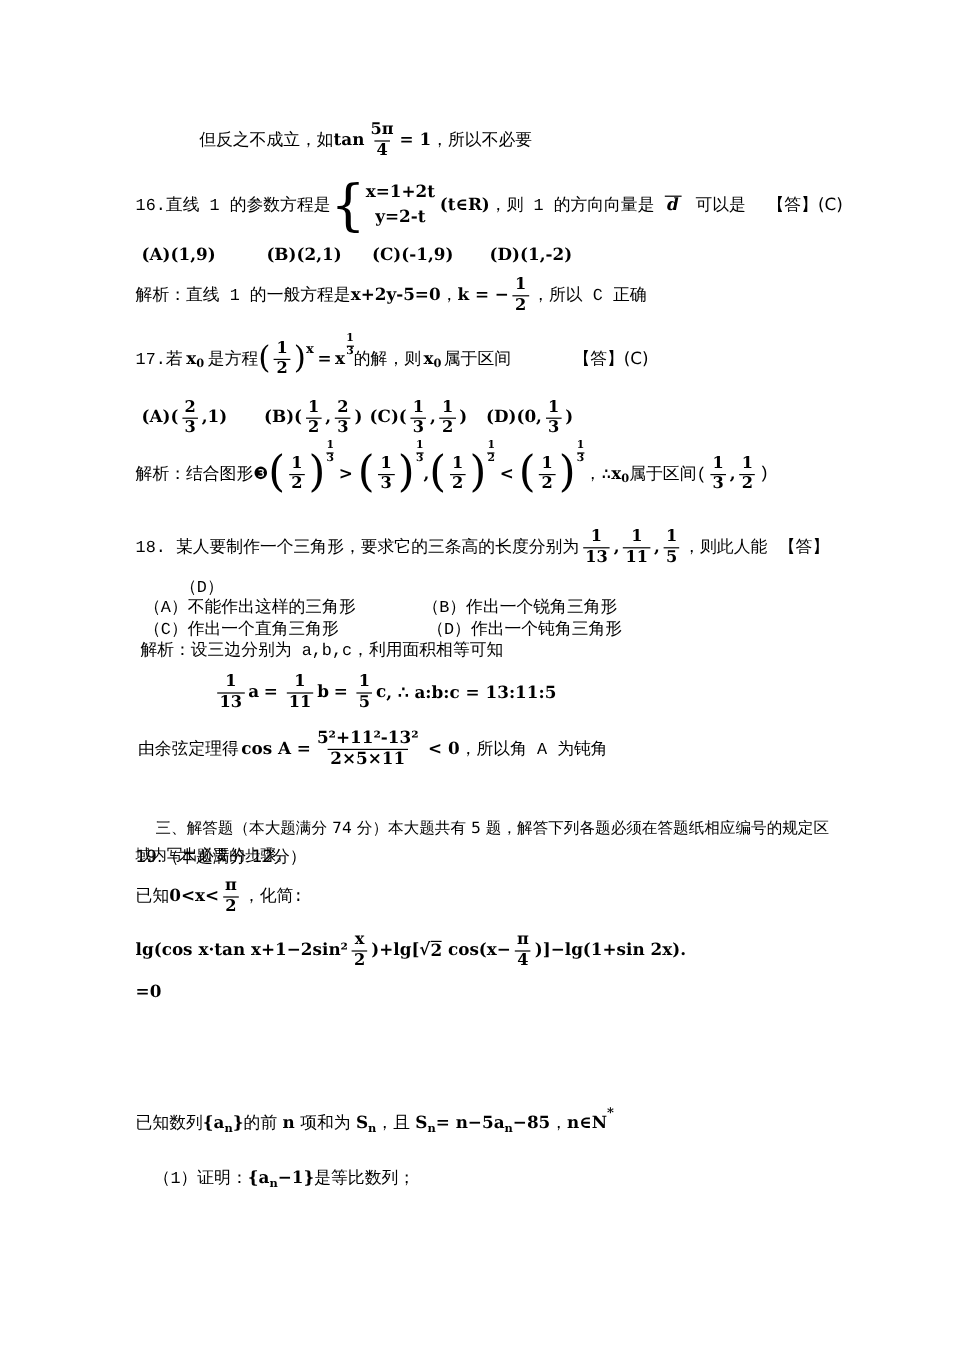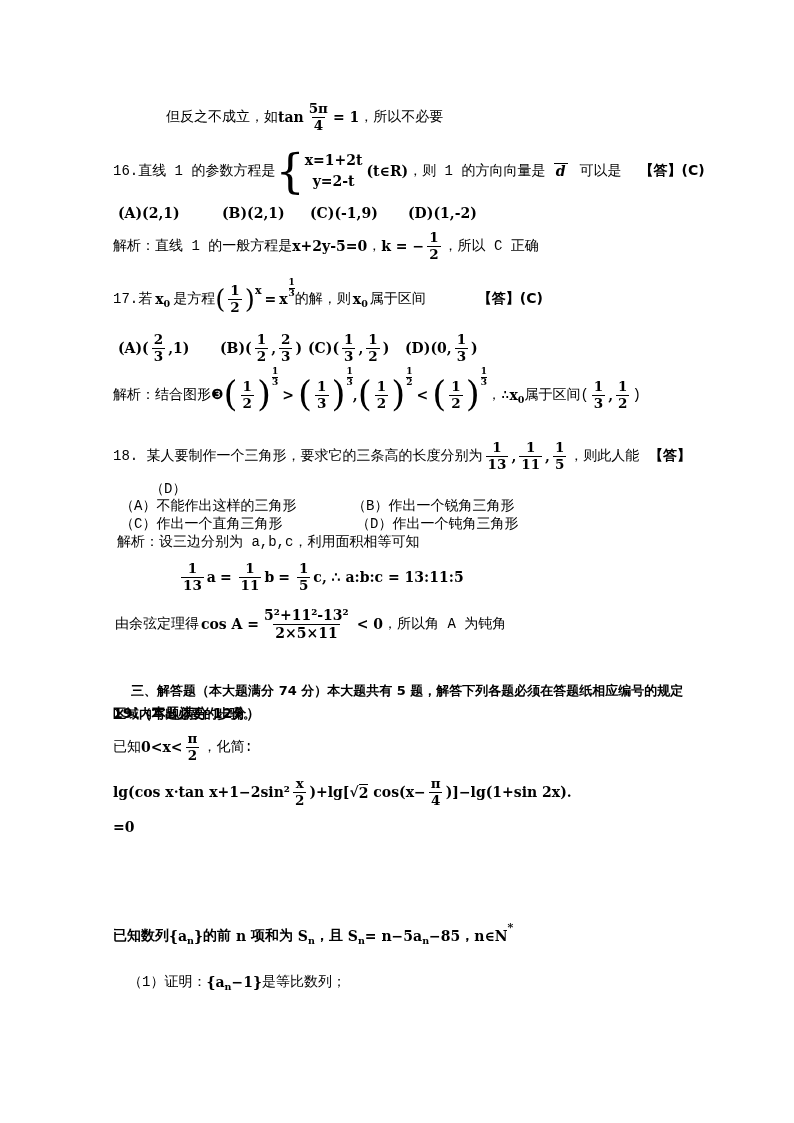--- a/index.html
+++ b/index.html
@@ -1,20 +1,20 @@
 <!DOCTYPE html>
 <html><head>
 <meta charset="utf-8">
 <style>
   html,body{margin:0;padding:0;background:#ffffff;}
   .page{position:relative;width:794px;height:1123px;background:#ffffff;color:#000;overflow:hidden;}
   .row{position:absolute;display:flex;align-items:center;white-space:pre;}
   .blk{position:absolute;white-space:pre-wrap;}
   .cn{font-family:Liberation Mono, monospace;font-size:14px;}
-  .cnb{font-family:"DejaVu Sans","Liberation Sans",sans-serif;font-size:14px;font-weight:700;}
+  .cnb{font-family:"DejaVu Sans","Liberation Sans",sans-serif;font-size:14px;font-weight:400;}
   .m{font-family:"DejaVu Serif","Liberation Serif",serif;font-weight:700;font-size:14px;}
   .frac{display:inline-flex;flex-direction:column;align-items:center;font-family:"DejaVu Serif","Liberation Serif",serif;
         font-weight:700;font-size:13.5px;line-height:1.15;margin:0 3px;text-align:center;}
   .frac .num{padding:0 2px;}
   .frac .den{border-top:1.5px solid #000;padding:0 2px;}
   .efrac{display:inline-flex;flex-direction:column;align-items:center;font-family:"DejaVu Serif","Liberation Serif",serif;
         font-weight:700;font-size:9px;line-height:1.1;transform:translateY(-11px);margin-left:1px;}
   .efrac .den{border-top:1px solid #000;}
   .efrac2{transform:translateY(-18px);}
   .sup{font-size:11px;transform:translateY(-9px);display:inline-block;font-weight:700;
@@ -55,21 +55,21 @@
       <span>y=2-t</span>
     </span>
     <span class="m" style="margin-left:4px">(t∈R)</span>
     <span class="cn">，则 1 的方向向量是 </span>
     <span class="vec">d</span>
     <span class="cn" style="margin-left:12px">可以是</span>
     <span class="cnb" style="margin-left:18px">【答】(C)</span>
   </div>
 
   <div class="row" style="top:203px;left:118px;height:20px">
-    <span class="m" style="width:104px">(A)(2,1)</span>
+    <span class="m" style="width:104px">(A)(1,9)</span>
     <span class="m" style="width:88px">(B)(2,1)</span>
     <span class="m" style="width:98px">(C)(-1,9)</span>
     <span class="m">(D)(1,-2)</span>
   </div>
 
   <div class="row" style="top:224px;left:113px;height:44px">
     <span class="cn">解析：直线 1 的一般方程是</span>
     <span class="m">x+2y-5=0</span>
     <span class="cn">，</span>
     <span class="m">k = −</span>

